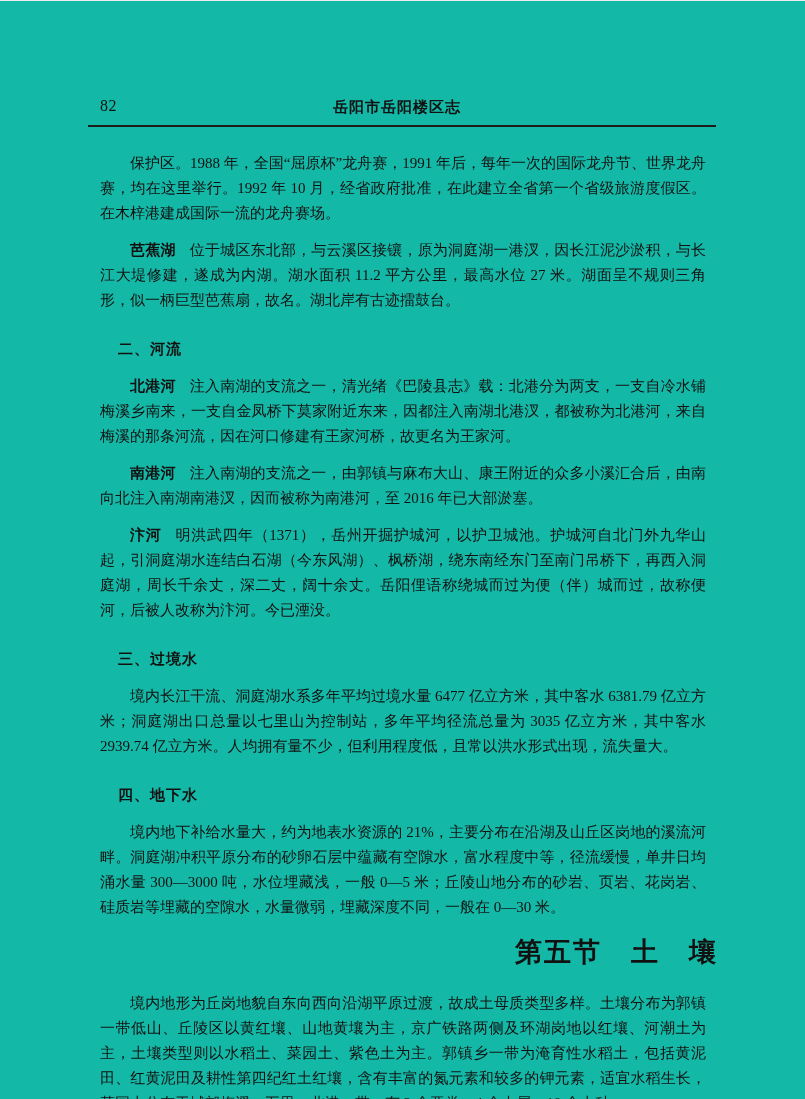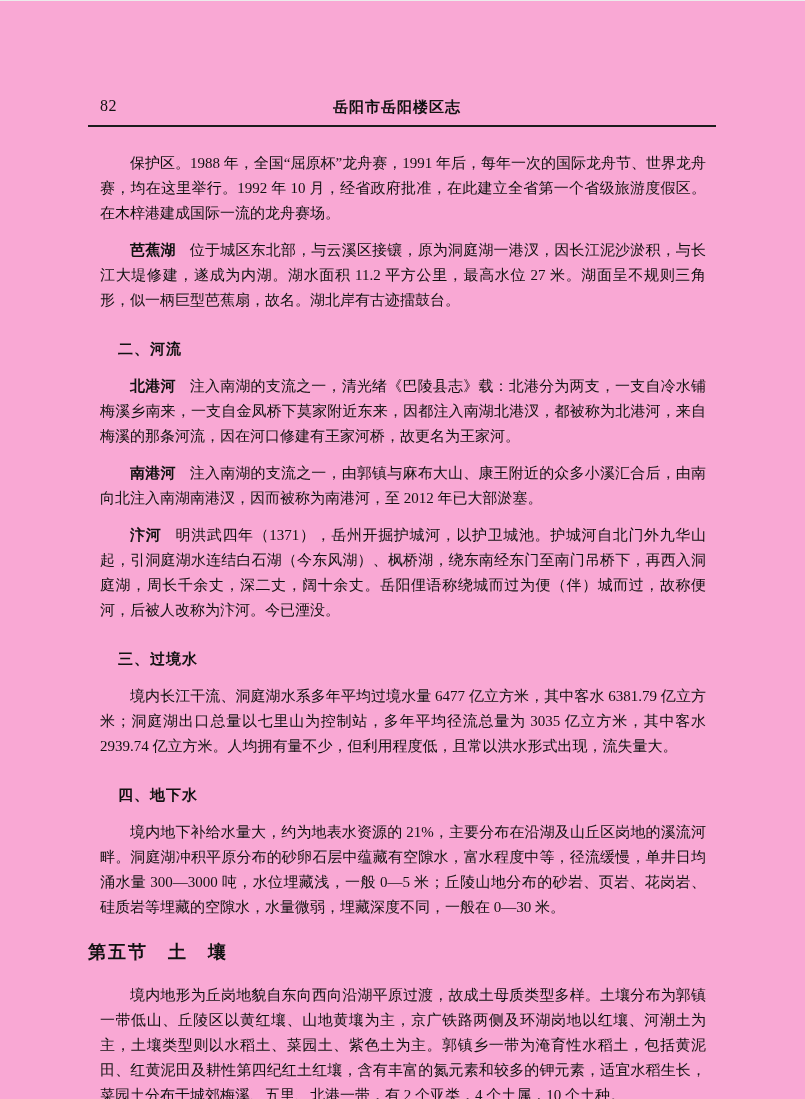--- a/index.html
+++ b/index.html
@@ -4,21 +4,21 @@
 <style>
   html, body {
     margin: 0;
     padding: 0;
     background: #ffffff;
   }
   .page {
     position: relative;
     width: 805px;
     height: 1099px;
-    background: #f9a8d4;
+    background: #14b8a6;
     border-top: 1px solid #ececec;
     overflow: hidden;
     font-family: "Liberation Serif", "DejaVu Serif", serif;
     color: #111111;
   }
   
   .running-header {
     position: absolute;
     top: 96px;
     left: 88px;
@@ -63,26 +63,26 @@
     margin-right: 0.95em;
   }
   .sub-heading {
     margin: 24px 0 8px 0;
     text-indent: 2em;
     font-weight: bold;
     font-size: 15px;
     letter-spacing: 1px;
   }
   .section-heading {
-    margin: 17px 0 16px 0;
-    text-align: left;
+    margin: 17px 0 24px 0;
+    text-align: right;
     text-indent: 0;
     font-family: "Liberation Sans", "DejaVu Sans", sans-serif;
     font-weight: bold;
-    font-size: 18px;
+    font-size: 27px;
     line-height: 30px;
     letter-spacing: 2px;
   }
 </style>
 </head>
 <body>
 
 <div class="page">
 
   <div class="running-header">
@@ -93,21 +93,21 @@
   <div class="content">
 
     <p class="para">保护区。1988 年，全国“屈原杯”龙舟赛，1991 年后，每年一次的国际龙舟节、世界龙舟赛，均在这里举行。1992 年 10 月，经省政府批准，在此建立全省第一个省级旅游度假区。在木梓港建成国际一流的龙舟赛场。</p>
 
     <p class="para"><span class="term">芭蕉湖</span><span>位于城区东北部，与云溪区接镶，原为洞庭湖一港汊，因长江泥沙淤积，与长江大堤修建，遂成为内湖。湖水面积 11.2 平方公里，最高水位 27 米。湖面呈不规则三角形，似一柄巨型芭蕉扇，故名。湖北岸有古迹擂鼓台。</span></p>
 
     <p class="sub-heading">二、河流</p>
 
     <p class="para"><span class="term">北港河</span><span>注入南湖的支流之一，清光绪《巴陵县志》载：北港分为两支，一支自冷水铺梅溪乡南来，一支自金凤桥下莫家附近东来，因都注入南湖北港汊，都被称为北港河，来自梅溪的那条河流，因在河口修建有王家河桥，故更名为王家河。</span></p>
 
-    <p class="para"><span class="term">南港河</span><span>注入南湖的支流之一，由郭镇与麻布大山、康王附近的众多小溪汇合后，由南向北注入南湖南港汊，因而被称为南港河，至 2012 年已大部淤塞。</span></p>
+    <p class="para"><span class="term">南港河</span><span>注入南湖的支流之一，由郭镇与麻布大山、康王附近的众多小溪汇合后，由南向北注入南湖南港汊，因而被称为南港河，至 2016 年已大部淤塞。</span></p>
 
     <p class="para"><span class="term">汴河</span><span>明洪武四年（1371），岳州开掘护城河，以护卫城池。护城河自北门外九华山起，引洞庭湖水连结白石湖（今东风湖）、枫桥湖，绕东南经东门至南门吊桥下，再西入洞庭湖，周长千余丈，深二丈，阔十余丈。岳阳俚语称绕城而过为便（伴）城而过，故称便河，后被人改称为汴河。今已湮没。</span></p>
 
     <p class="sub-heading">三、过境水</p>
 
     <p class="para">境内长江干流、洞庭湖水系多年平均过境水量 6477 亿立方米，其中客水 6381.79 亿立方米；洞庭湖出口总量以七里山为控制站，多年平均径流总量为 3035 亿立方米，其中客水 2939.74 亿立方米。人均拥有量不少，但利用程度低，且常以洪水形式出现，流失量大。</p>
 
     <p class="sub-heading">四、地下水</p>
 
     <p class="para">境内地下补给水量大，约为地表水资源的 21%，主要分布在沿湖及山丘区岗地的溪流河畔。洞庭湖冲积平原分布的砂卵石层中蕴藏有空隙水，富水程度中等，径流缓慢，单井日均涌水量 300—3000 吨，水位埋藏浅，一般 0—5 米；丘陵山地分布的砂岩、页岩、花岗岩、硅质岩等埋藏的空隙水，水量微弱，埋藏深度不同，一般在 0—30 米。</p>

